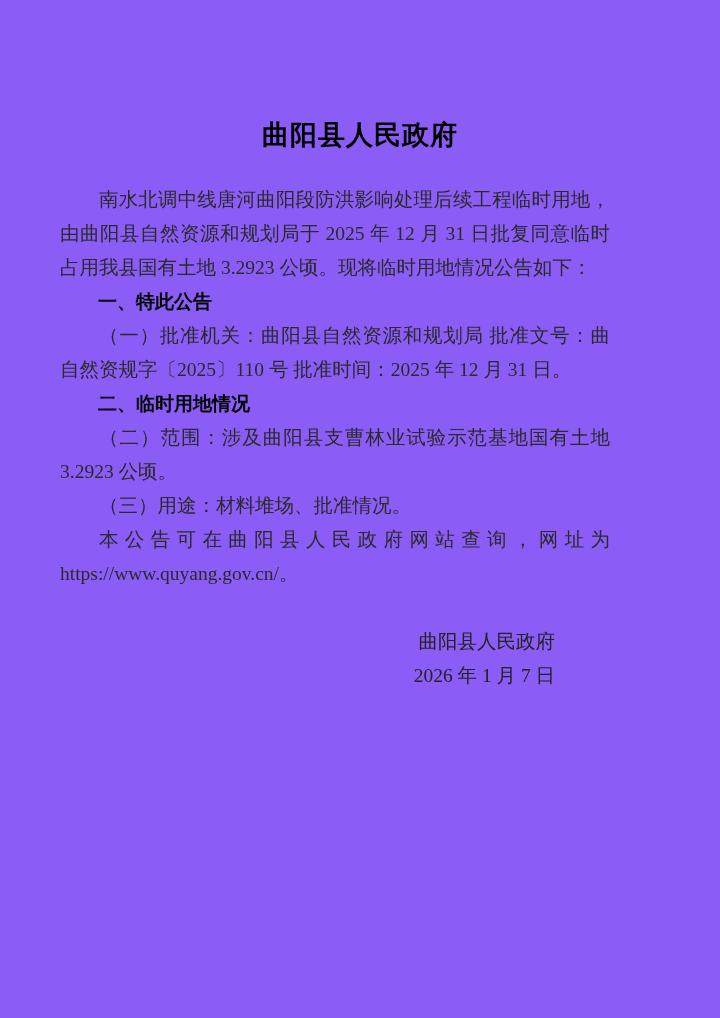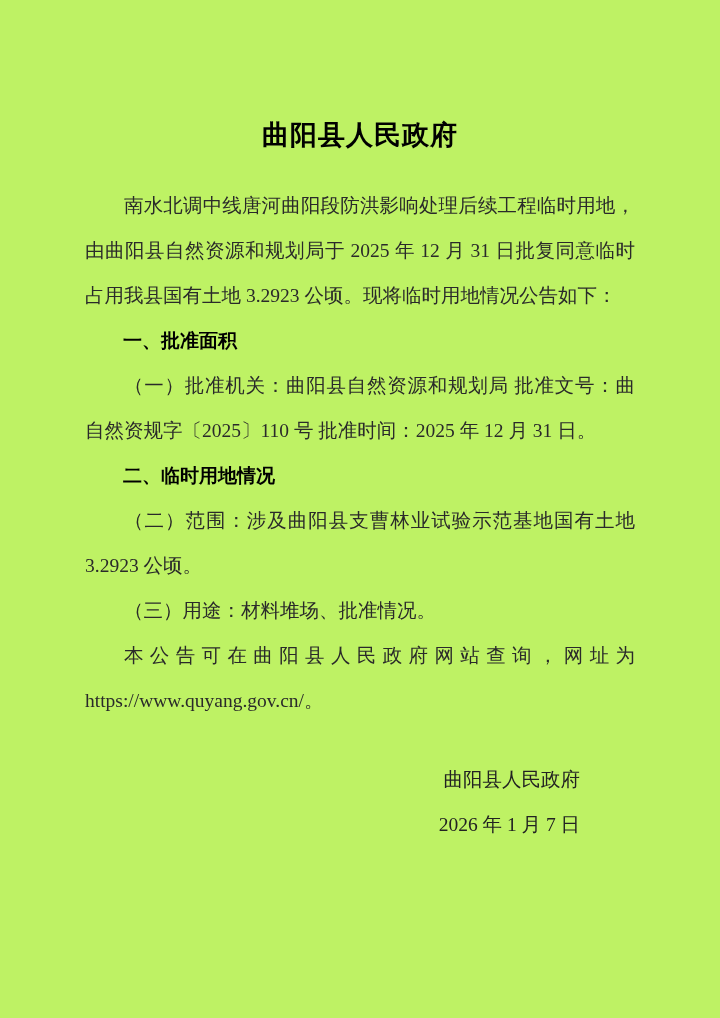--- a/index.html
+++ b/index.html
@@ -1,39 +1,39 @@
 <!DOCTYPE html>
 <html><head>
 <meta charset="utf-8">
 <style>
   html, body { margin: 0; padding: 0; background: #ffffff; }
   .page {
     position: relative;
     width: 720px;
     height: 1018px;
-    background: #bef264;
+    background: #8b5cf6;
     overflow: hidden;
     font-family: "Liberation Serif", "DejaVu Serif", serif;
     color: #222222;
   }
   .doc-title {
     padding-top: 119px;
     text-align: center;
     font-size: 27px;
     line-height: 32px;
     font-weight: 700;
     color: #000000;
     letter-spacing: 1px;
   }
   .doc-body {
     width: 550px;
-    margin-left: 85px;
+    margin-left: 60px;
     margin-top: 32px;
     font-size: 19.5px;
-    line-height: 45px;
+    line-height: 34px;
     text-align: justify;
   }
   .doc-body p {
     margin: 0;
     text-indent: 2em;
   }
   .para { color: #2a2a2a; }
   .sec-heading {
     margin: 0;
     text-indent: 2em;
@@ -56,21 +56,21 @@
 <div class="page">
 
   <div class="doc-title">
     <div>曲阳县人民政府</div>
   </div>
 
   <div class="doc-body">
 
     <p class="para">南水北调中线唐河曲阳段防洪影响处理后续工程临时用地，由曲阳县自然资源和规划局于 2025 年 12 月 31 日批复同意临时占用我县国有土地 3.2923 公顷。现将临时用地情况公告如下：</p>
 
-    <p class="sec-heading">一、批准面积</p>
+    <p class="sec-heading">一、特此公告</p>
     <p class="para">（一）批准机关：曲阳县自然资源和规划局 批准文号：曲自然资规字〔2025〕110 号 批准时间：2025 年 12 月 31 日。</p>
 
     <p class="sec-heading">二、临时用地情况</p>
     <p class="para">（二）范围：涉及曲阳县支曹林业试验示范基地国有土地 3.2923 公顷。</p>
     <p class="para">（三）用途：材料堆场、批准情况。</p>
 
     <p class="para">本公告可在曲阳县人民政府网站查询，网址为 https://www.quyang.gov.cn/。</p>
 
 
     <div class="sign-block">

